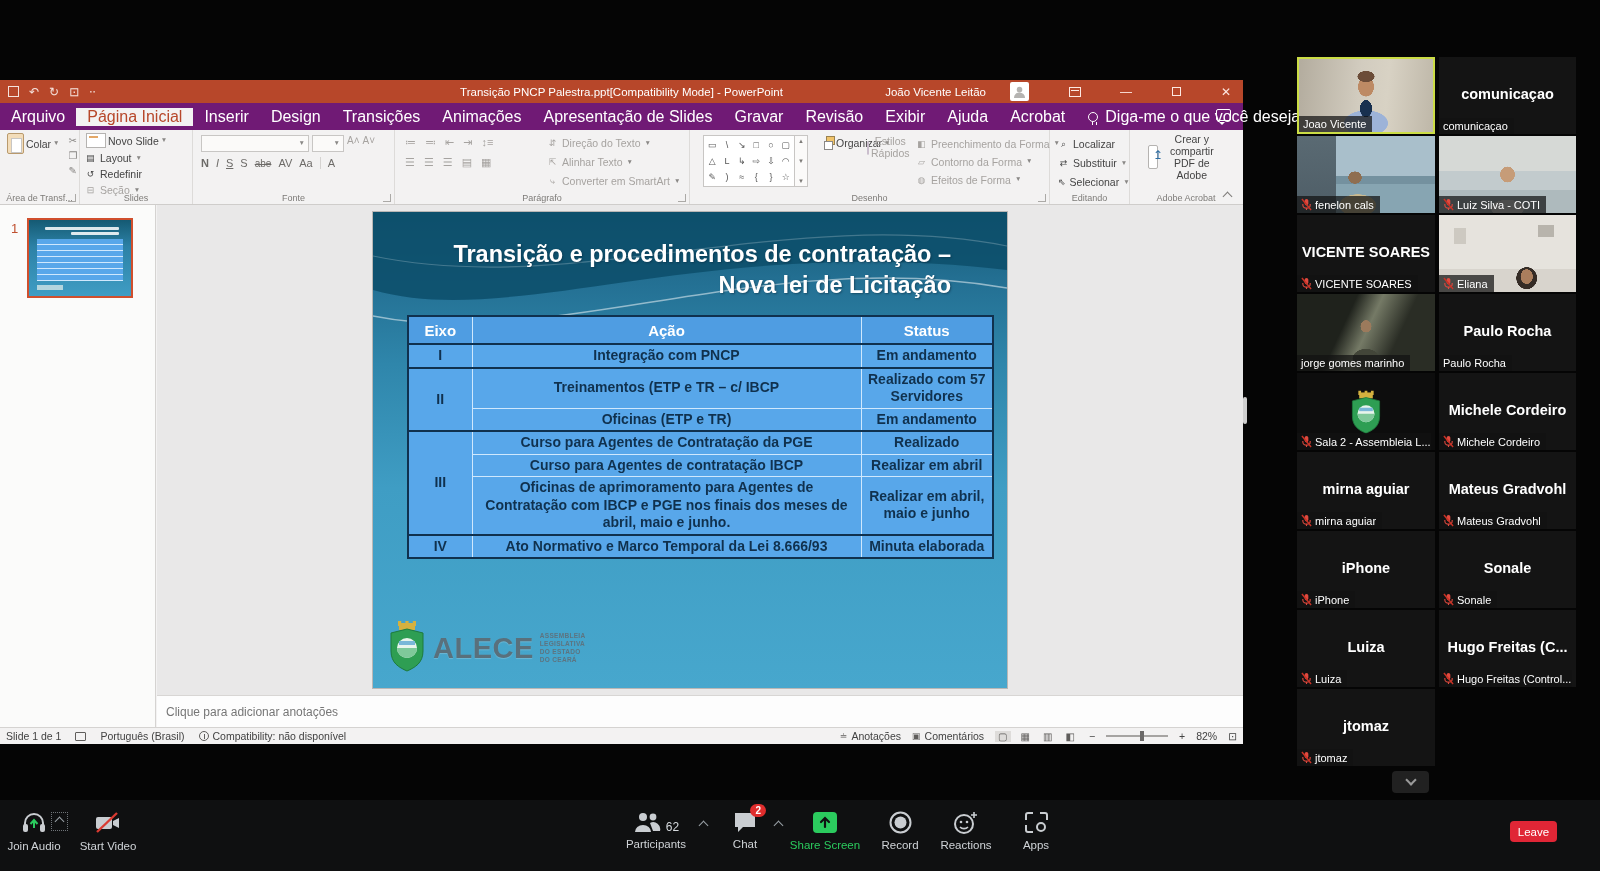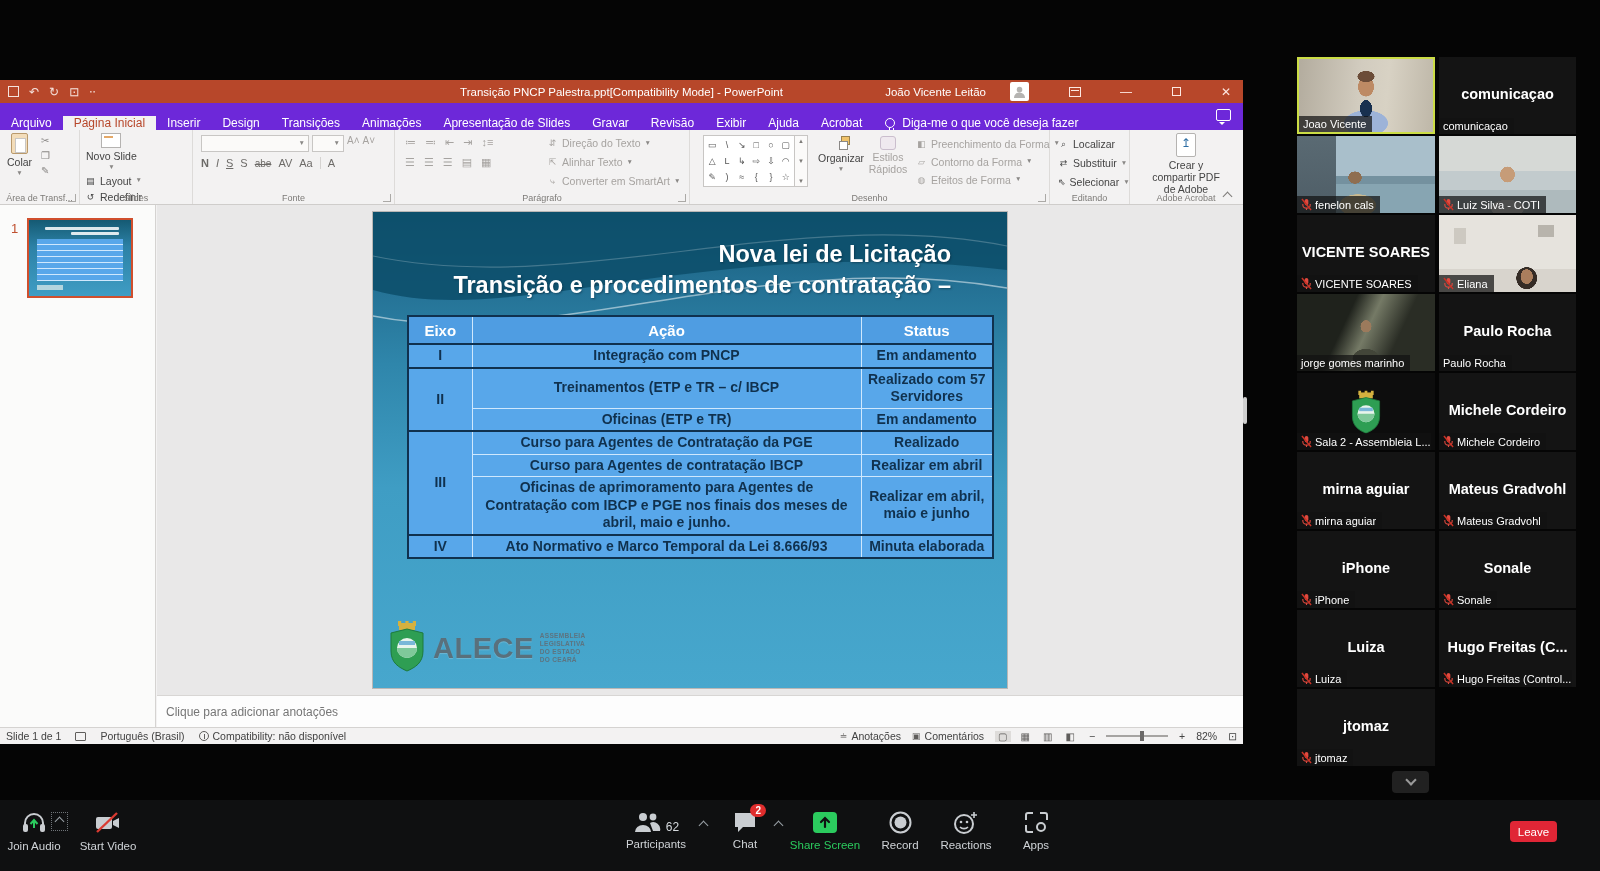--- a/index.html
+++ b/index.html
@@ -14,35 +14,35 @@
   .qat .sq{width:11px;height:11px;border:1.5px solid #f5e2dc;display:inline-block}
   .tb-title{position:absolute;left:0;right:0;text-align:center;font-size:11.5px;color:#fff;pointer-events:none}
   .tb-right{margin-left:auto;display:flex;align-items:center;gap:16px;height:100%}
   .tb-user{font-size:11.5px;margin-right:8px}
   .avatar{width:19px;height:19px;background:#fff;border-radius:2px;display:flex;align-items:center;justify-content:center;margin-right:14px}
   .winbtn{width:34px;height:100%;display:flex;align-items:center;justify-content:center;font-size:12px;color:#fde8e2}
   .restore-glyph{width:9px;height:9px;border:1.2px solid #fde8e2;position:relative}
   .ribbonopt{width:12px;height:10px;border:1.2px solid #fde8e2;position:relative;margin-right:2px}
   .ribbonopt:after{content:"";position:absolute;left:1px;right:1px;top:2px;border-top:1.2px solid #fde8e2}
 
-  .menubar{height:27px;background:#6d28d9;display:flex;align-items:flex-end;font-size:12px;color:#fff;position:relative}
+  .menubar{height:27px;background:#701a75;display:flex;align-items:center;font-size:16px;color:#fff;position:relative}
   .mtab{padding:0 11px;display:flex;align-items:center;white-space:nowrap;cursor:default}
   .mtab.active{background:#f3f2f2;color:#b7472a}
   .tellme{display:flex;align-items:center;gap:7px;padding:0 12px;white-space:nowrap}
   .bulb{width:10px;height:10px;border:1.3px solid #fff;border-radius:50%;position:relative}
   .bulb:after{content:"";position:absolute;left:2.5px;top:9px;width:3px;height:3px;border-left:1.3px solid #fff;border-right:1.3px solid #fff}
   .menu-comment{position:absolute;right:12px;top:6px;width:15px;height:12px;border:1.3px solid #fff;border-radius:2px}
   .menu-comment:after{content:"";position:absolute;left:2px;top:12px;border:3px solid transparent;border-top-color:#fff}
 
   
   .ribbon{height:75px;background:#f3f2f2;border-bottom:1px solid #cfcdcb;display:flex;font-size:10.5px;color:#444;position:relative}
   .grp{position:relative;border-right:1px solid #dddbd9;height:100%;padding-top:3px;flex:none}
   .grp-label{position:absolute;bottom:1px;left:0;right:0;text-align:center;font-size:9px;color:#7d7b78;white-space:nowrap;overflow:hidden}
   .launcher{position:absolute;bottom:2px;right:3px;width:8px;height:8px;border-right:1.2px solid #9a9794;border-bottom:1.2px solid #9a9794;opacity:.8}
-  .bigbtn{display:inline-flex;flex-direction:column;align-items:center;gap:2px;text-align:center;vertical-align:top}
+  .bigbtn{display:inline-flex;flex-direction:row;align-items:center;gap:2px;text-align:center;vertical-align:top}
   .dis{color:#a6a3a0}
   .da{font-size:6.5px;color:#8a8886;line-height:1}
   .clip-ico{width:17px;height:21px;background:#f3ddba;border:1px solid #b99a6d;border-radius:2px;position:relative}
   .clip-ico:after{content:"";position:absolute;left:3px;top:4px;width:9px;height:13px;background:#fff;border:1px solid #c8c6c4}
   .smallcol{display:inline-flex;flex-direction:column;gap:4px;margin-left:6px;margin-top:2px;font-size:10px;color:#8a8886}
   .slide-ico{width:20px;height:15px;background:#fff;border:1px solid #b5b3b1;position:relative}
   .slide-ico:after{content:"";position:absolute;left:2px;top:2px;width:9px;height:2px;background:#e4a868}
   .stackbtn{display:flex;align-items:center;gap:4px;height:16px;white-space:nowrap}
   .inbox{background:#fbfaf9;border:1px solid #c8c6c4;height:17px;display:inline-flex;align-items:center;justify-content:flex-end;padding:0 3px;color:#b0aeac}
   .fcrow{display:flex;align-items:center;gap:7px;margin-top:5px;padding-left:8px;font-size:11px;color:#6d6b68}
@@ -386,22 +386,22 @@
   </div>
 
   <div class="edit-area">
     <div class="slide">
       <svg class="waves" width="634" height="170" viewBox="0 0 634 170">
         <path d="M0,78 C140,118 330,22 634,58 L634,0 L0,0 Z" fill="#0d4f6b" opacity="0.88"></path>
         <path d="M0,104 C180,140 390,34 634,76" stroke="rgba(255,255,255,0.5)" fill="none" stroke-width="1.4"></path>
         <path d="M0,44 C200,86 420,-8 634,34" stroke="rgba(255,255,255,0.22)" fill="none" stroke-width="1.2"></path>
       </svg>
       <div class="slide-title">
+        <div>Transição e procedimentos de contratação –</div>
         <div>Nova lei de Licitação</div>
-        <div>Transição e procedimentos de contratação –</div>
       </div>
       <table class="stable">
         <colgroup>
             <col style="width:64px">
             <col style="width:389px">
             <col style="width:132px">
           </colgroup>
         <thead>
           <tr>
             <th>Eixo</th>

